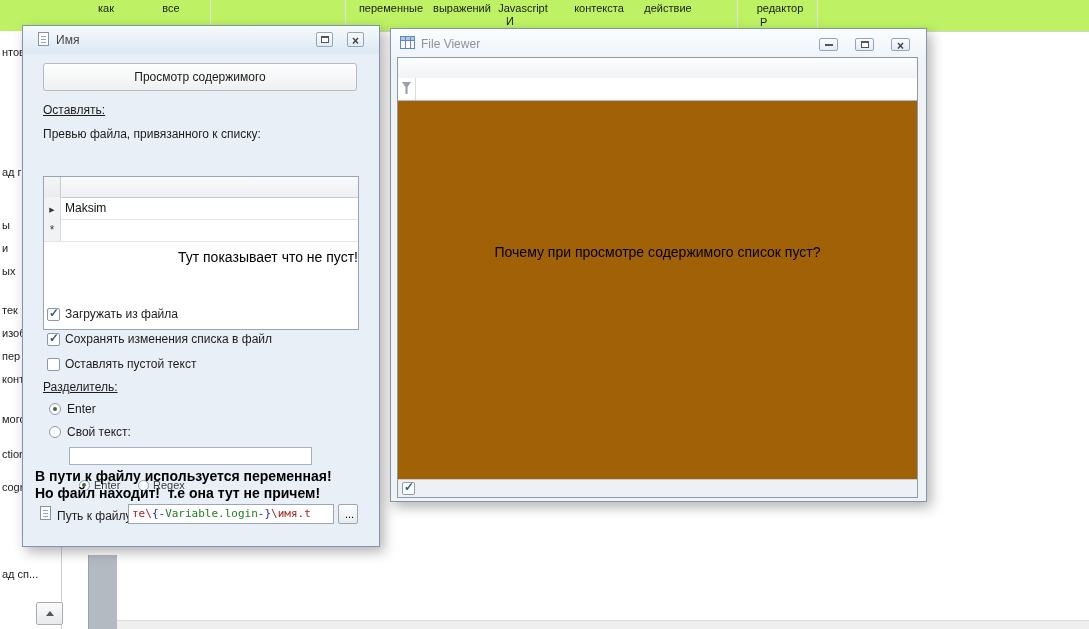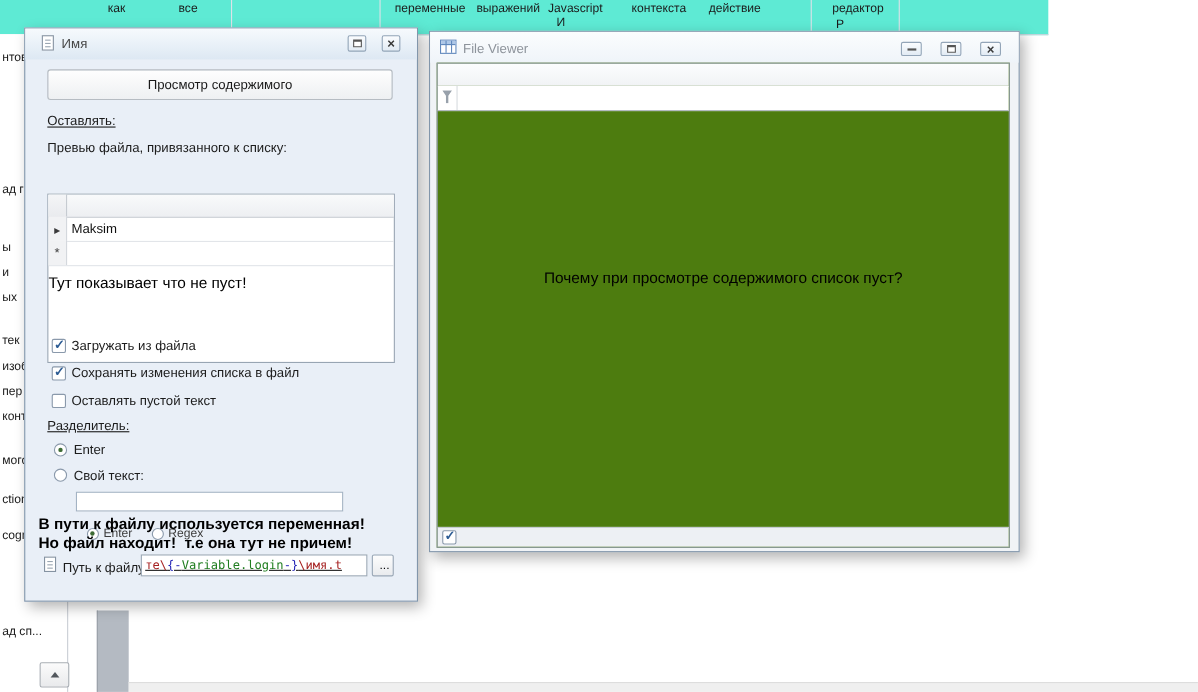--- a/index.html
+++ b/index.html
@@ -42,59 +42,59 @@
 
   
   .grid{position:absolute;background:#fff;border:1px solid #98a5b3;margin-top:32px;}
   .g-header{position:absolute;left:0;top:0;right:0;height:20px;background:linear-gradient(#f9fafb,#edeff2);border-bottom:1px solid #c6cbd1;}
   .g-corner{position:absolute;left:0;top:0;width:16px;height:100%;border-right:1px solid #c6cbd1;background:linear-gradient(#f4f5f7,#e9ebee);}
   .g-row{position:absolute;left:0;right:0;height:22px;border-bottom:1px solid #e2e5e9;}
   .g-rowhdr{position:absolute;left:0;top:0;width:16px;height:100%;background:#f1f2f4;border-right:1px solid #d4d8dd;
             display:flex;align-items:center;justify-content:center;font-size:12px;color:#444;}
   .g-cell{position:absolute;left:17px;top:0;right:0;height:100%;display:flex;align-items:center;padding-left:4px;font-size:12px;color:#111;}
   .row-arrow-icon::before{content:"▶";font-size:7px;color:#3a3a3a;}
-  .g-note{position:absolute;left:0;right:0;top:72px;text-align:left;font-size:14px;color:#000;}
+  .g-note{position:absolute;left:0;right:0;top:72px;text-align:right;font-size:14px;color:#000;}
 
   
   .chk{position:absolute;width:13px;height:13px;background:#fff;border:1px solid #8a99ab;border-radius:2px;box-sizing:border-box;}
   .chk.on::after{content:"✓";position:absolute;left:1px;top:-3px;font-size:12px;font-weight:bold;color:#2d5c94;}
   .radio{position:absolute;width:12px;height:12px;background:#fff;border:1px solid #8a99ab;border-radius:50%;box-sizing:border-box;}
   .radio.on::after{content:"";position:absolute;left:3px;top:3px;width:4px;height:4px;border-radius:50%;background:#3d6b35;}
   .radio.sm{width:11px;height:11px;}
   .radio.sm.on::after{left:2px;top:2px;}
   .tinput{position:absolute;background:#fff;border:1px solid #a3b3c4;box-sizing:border-box;font-size:12px;padding:0 3px;}
   .note{position:absolute;font-size:14px;font-weight:bold;color:#000;white-space:pre;}
   .pathbox{position:absolute;background:#fff;border:1px solid #9aa7b5;box-sizing:border-box;
-           font-family:"DejaVu Sans Mono",monospace;font-size:11px;line-height:18px;padding:0 3px;overflow:hidden;white-space:nowrap;text-decoration:underline;}
+           font-family:"DejaVu Sans Mono",monospace;font-size:11px;line-height:18px;padding:0 3px;overflow:hidden;white-space:nowrap;}
   .btn-sm{position:absolute;border:1px solid #9aa7b5;border-radius:2px;background:linear-gradient(#fdfdfd,#e9ebee);
           font-family:"Liberation Sans",sans-serif;font-size:11px;line-height:10px;text-align:center;cursor:default;}
 
   
   .doc-icon{position:absolute;width:11px;height:14px;background:#fff;border:1px solid #8593a2;box-sizing:border-box;}
   .doc-icon::before{content:"";position:absolute;left:2px;top:3px;width:5px;height:1px;background:#9aa6b2;box-shadow:0 3px 0 #9aa6b2,0 6px 0 #9aa6b2;}
   .table-icon{position:absolute;width:15px;height:13px;background:#fff;border:1px solid #6189bd;box-sizing:border-box;}
   .table-icon::before{content:"";position:absolute;left:0;top:0;width:100%;height:3px;background:#aec8e8;border-bottom:1px solid #6189bd;}
   .table-icon::after{content:"";position:absolute;left:4px;top:0;width:1px;height:100%;background:#6189bd;box-shadow:5px 0 0 #6189bd;}
   .funnel{position:absolute;left:4px;top:4px;width:9px;height:12px;background:#98a1ab;
           clip-path:polygon(0 0,100% 0,62% 42%,62% 100%,38% 100%,38% 42%);}
 
   
-  .fv-frame{position:absolute;background:#4d7c0f;border:1px solid #8f9aa5;box-sizing:border-box;}
+  .fv-frame{position:absolute;background:#a16207;border:1px solid #8f9aa5;box-sizing:border-box;}
   .fv-header{position:absolute;left:0;top:0;right:0;height:20px;background:linear-gradient(#fcfdfe,#f1f3f5);border-bottom:1px solid #c9ced3;}
   .fv-filter{position:absolute;left:0;top:20px;right:0;height:22px;border-bottom:1px solid #b3bac1;background:#fff;}
   .fv-filter-cell{position:absolute;left:0;top:0;width:17px;height:100%;border-right:1px solid #d8dce0;}
   .fv-msg{position:absolute;left:0;right:0;top:186px;text-align:center;font-size:14px;color:#000;}
   .fv-footer{position:absolute;left:0;right:0;bottom:0;height:17px;background:#edf0f4;border-top:1px solid #c6ccd2;}
 </style>
 </head>
 <body>
 
 <div id="screen">
 
-  <div class="abs" style="left:0;top:0;width:953px;height:31px;background:#5eead4;border-bottom:1px solid #ccd4dd;">
+  <div class="abs" style="left:0;top:0;width:1089px;height:31px;background:#bef264;border-bottom:1px solid #ccd4dd;">
     <span class="rb-label" style="left:106px">как</span>
     <span class="rb-label" style="left:171px">все</span>
     <span class="rb-label" style="left:391px">переменные</span>
     <span class="rb-label" style="left:462px">выражений</span>
     <span class="rb-label" style="left:523px">Javascript</span>
     <span class="rb-label" style="left:599px">контекста</span>
     <span class="rb-label" style="left:668px">действие</span>
     <span class="rb-label" style="left:780px">редактор</span>
     <span class="rb-sep" style="left:210px"></span>
     <span class="rb-sep" style="left:345px"></span>

